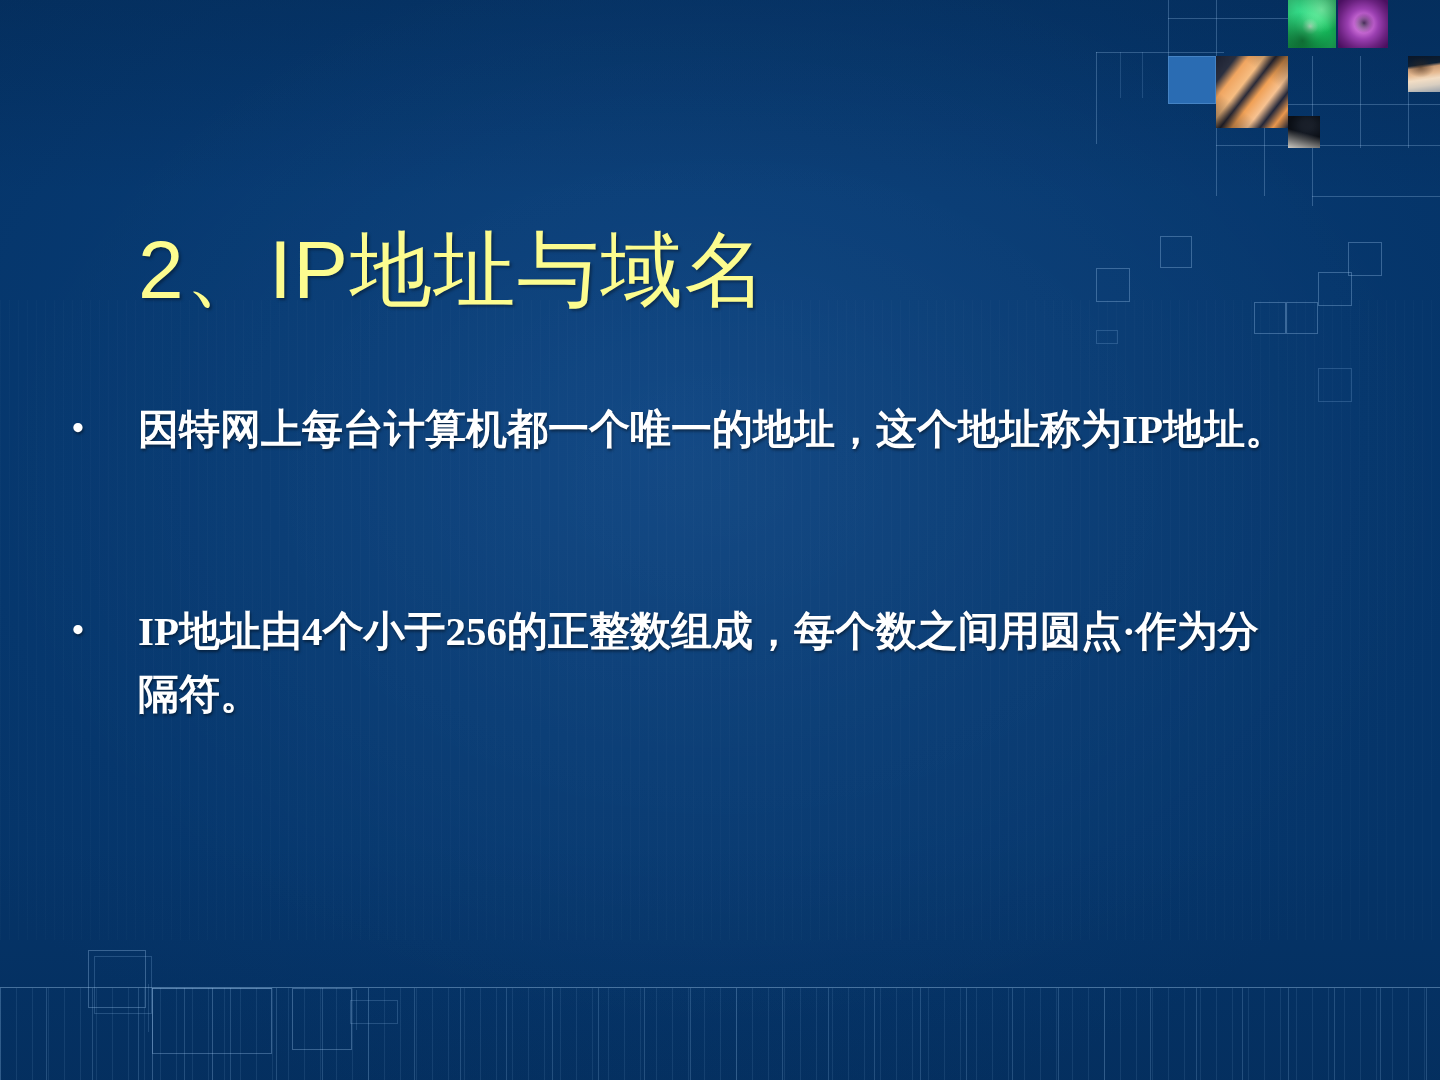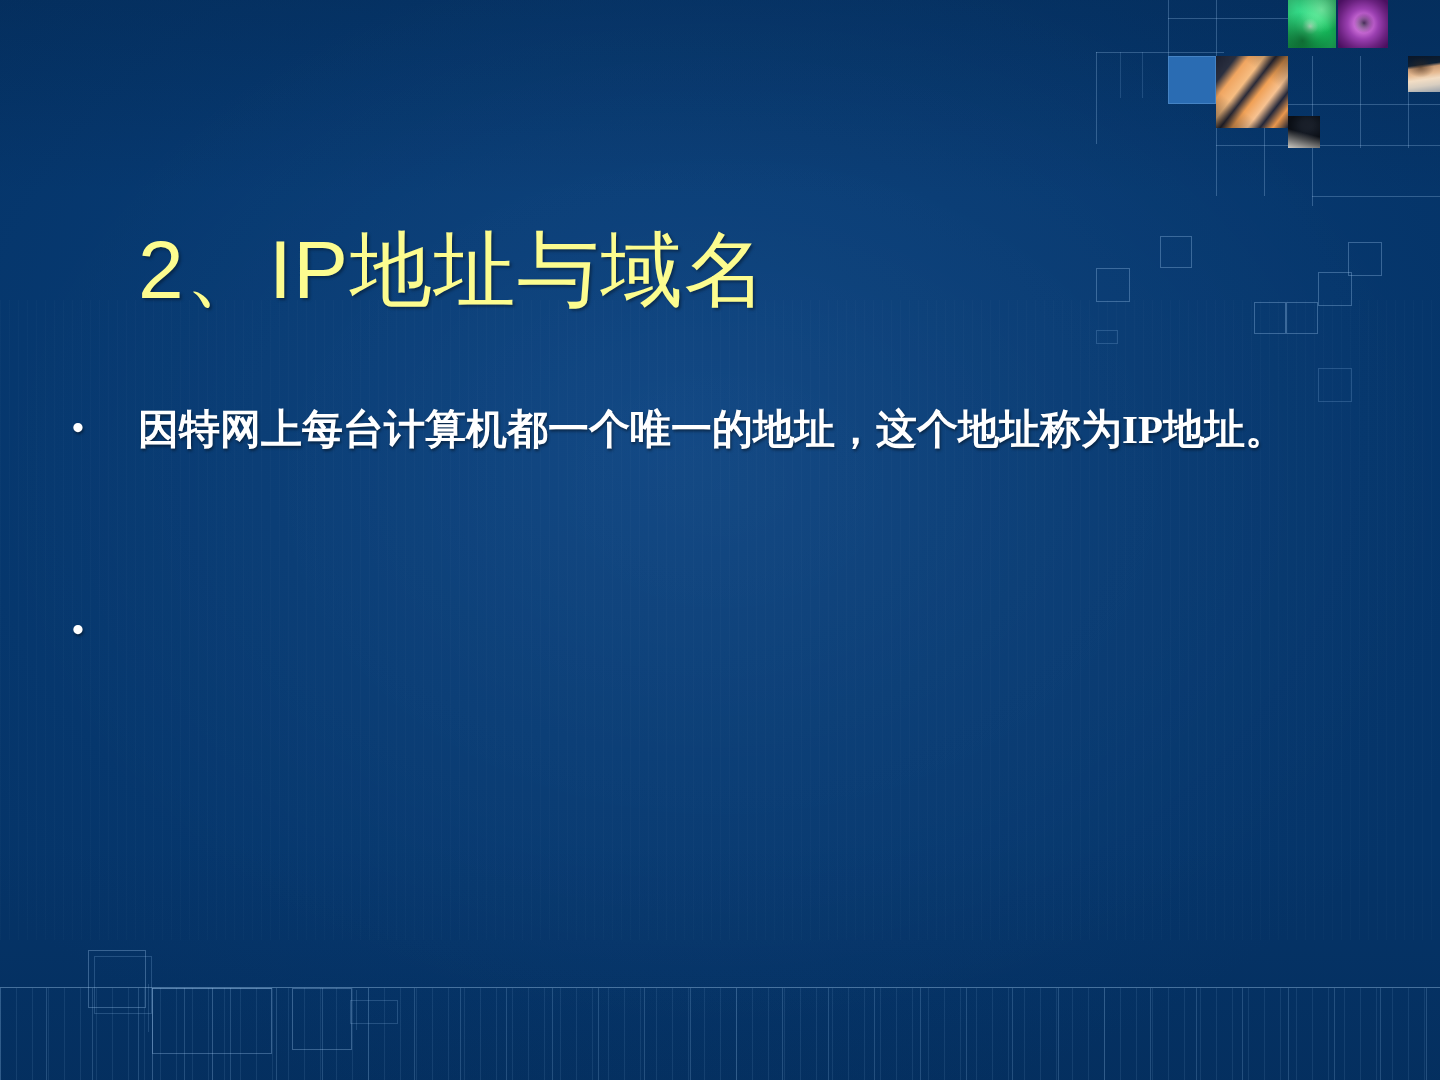--- a/index.html
+++ b/index.html
@@ -226,16 +226,17 @@
 
   <div class="body-block">
 
     <div class="bullet-row b1">
       <span class="bullet-mark">•</span>
       <span class="bullet-text">因特网上每台计算机都一个唯一的地址，这个地址称为IP地址。</span>
     </div>
 
     <div class="bullet-row b2">
       <span class="bullet-mark">•</span>
+      <span class="bullet-text">IP地址由4个小于256的正整数组成，每个数之间用圆点·作为分隔符。</span>
     </div>
 
   </div>
 </div>
 
 </body></html>

